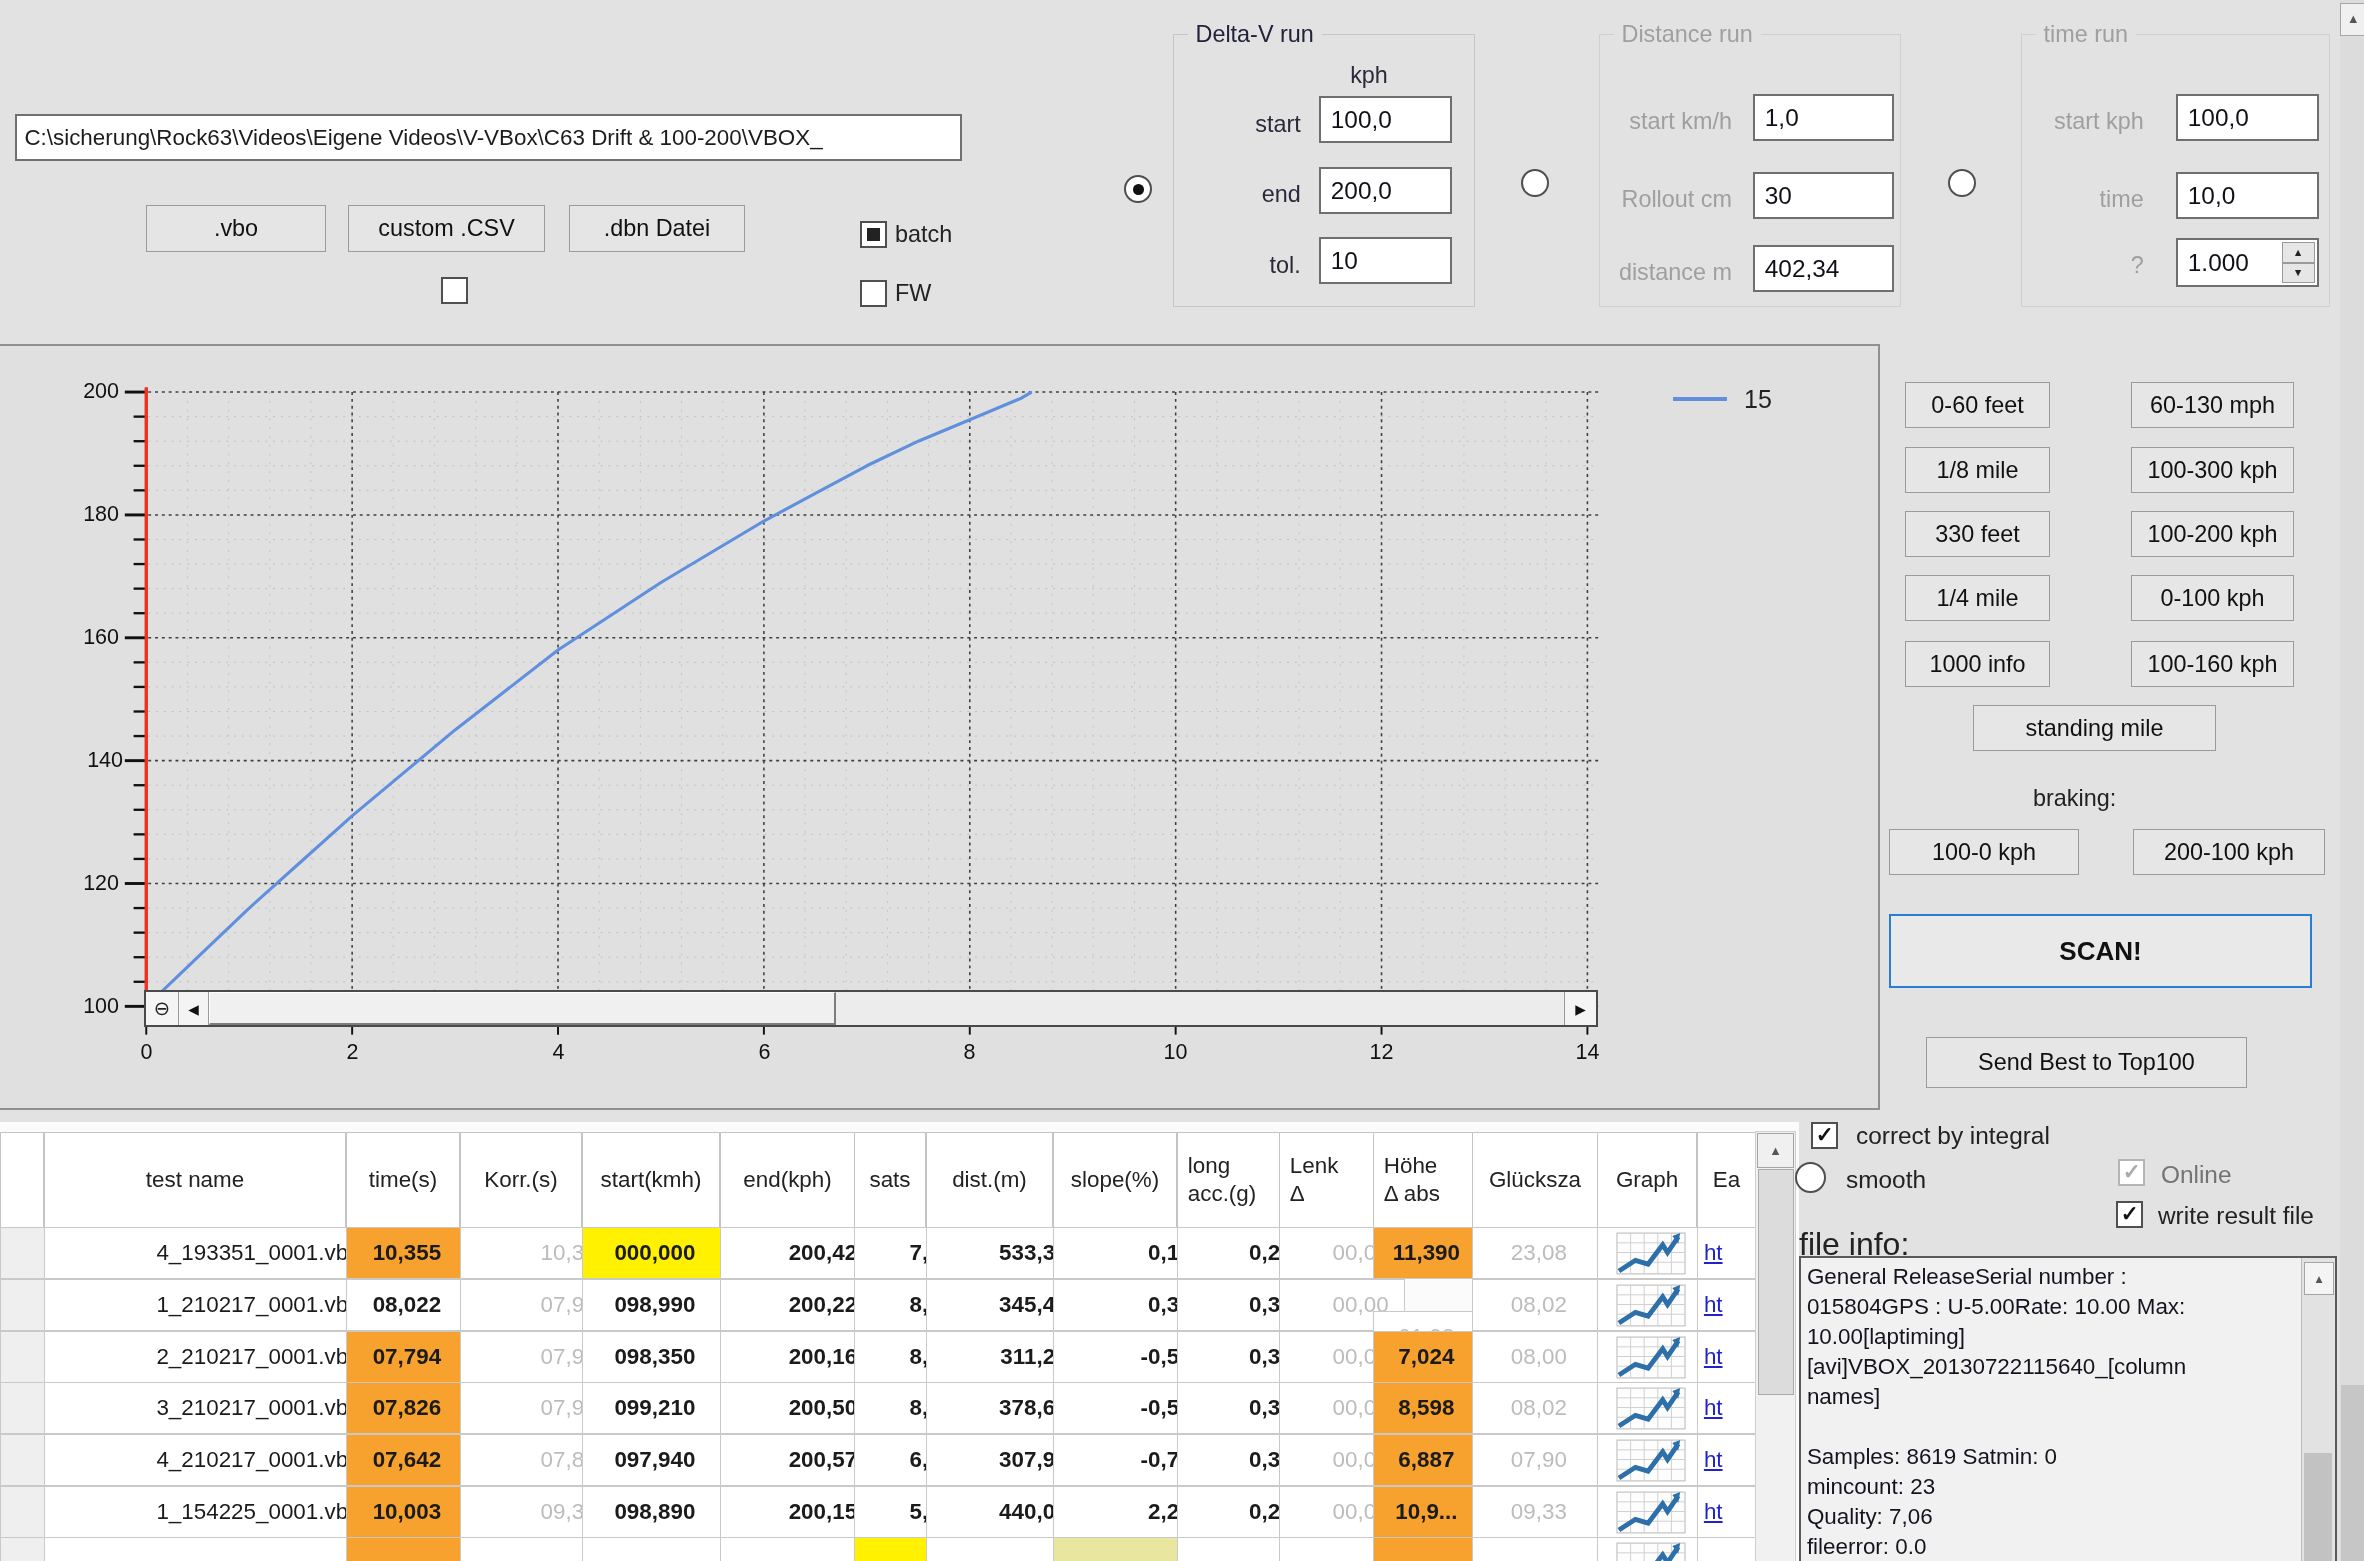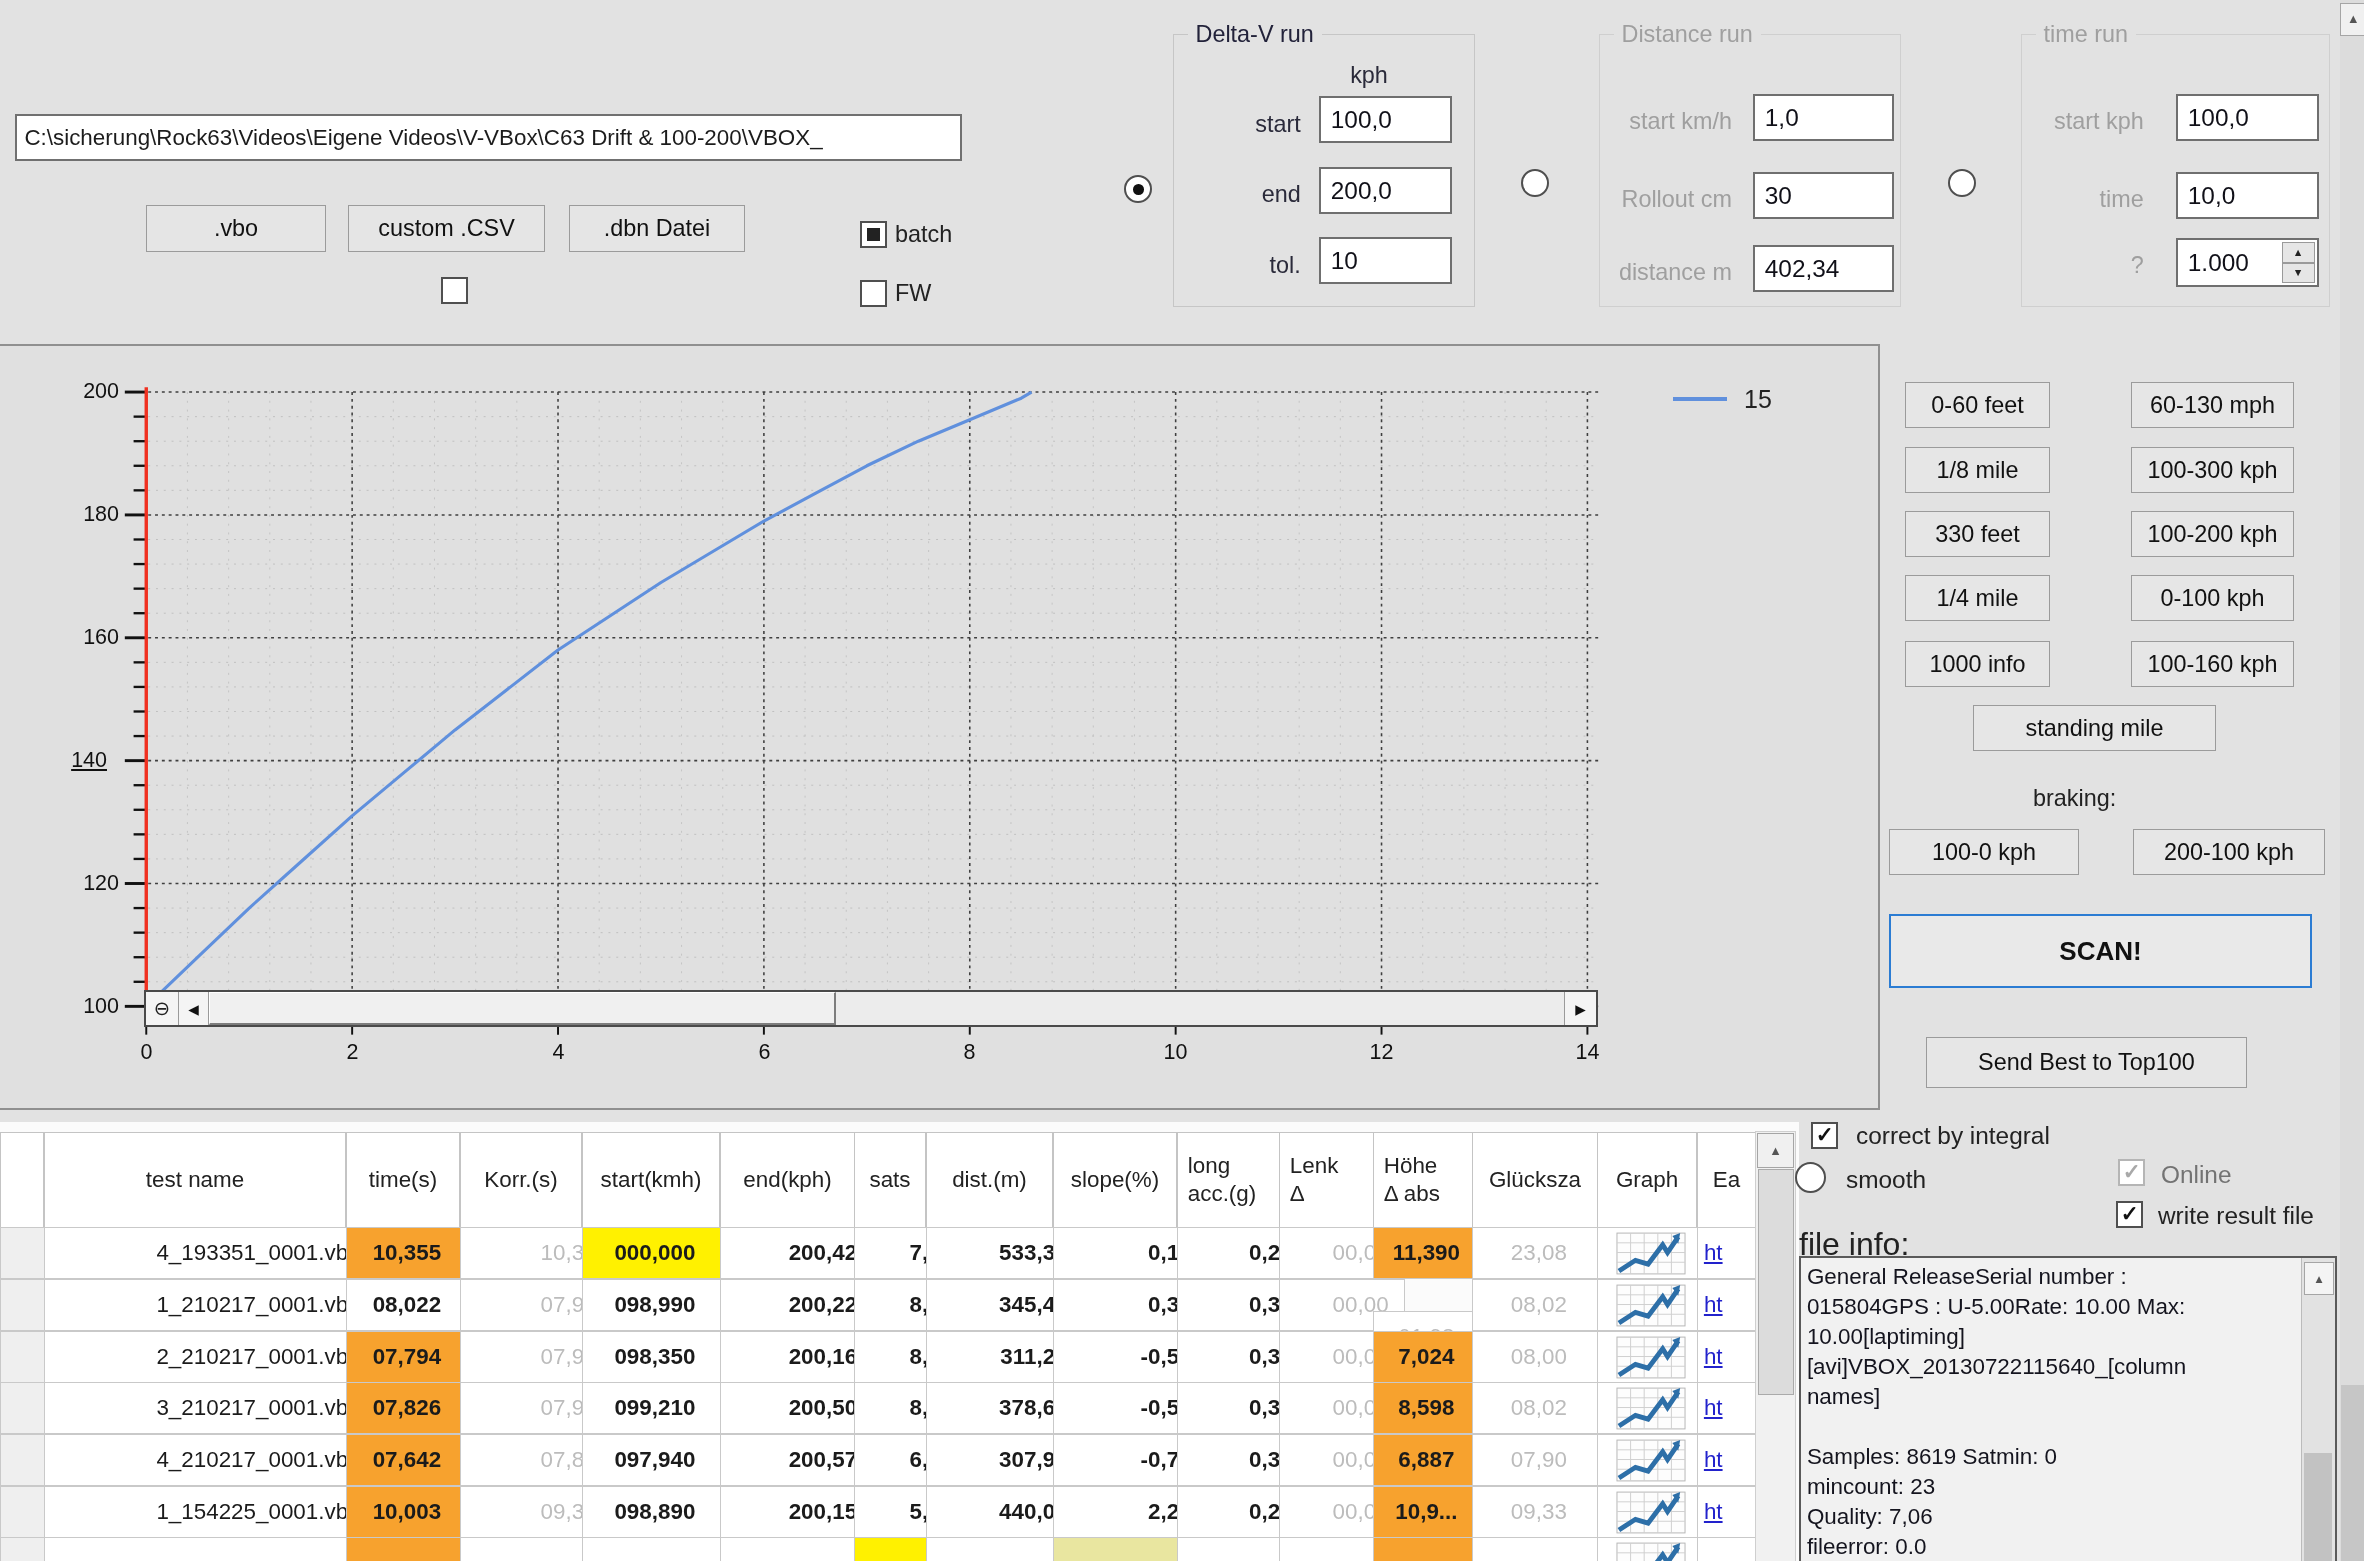--- a/index.html
+++ b/index.html
@@ -261,21 +261,21 @@
       <line x1="994.56" y1="697" x2="994.56" y2="706" stroke="#111" stroke-width="2"></line>
       <line x1="1205.6999999999998" y1="697" x2="1205.6999999999998" y2="706" stroke="#111" stroke-width="2"></line>
       <line x1="1416.84" y1="697" x2="1416.84" y2="706" stroke="#111" stroke-width="2"></line>
       <line x1="1627.98" y1="697" x2="1627.98" y2="706" stroke="#111" stroke-width="2"></line>
       <line x1="150" y1="42" x2="150" y2="681" stroke="#f03020" stroke-width="3.5"></line>
       <polyline points="150,677 202.785,626.6 255.57,576.2 308.355,528.95 361.14,481.70000000000005 413.92499999999995,437.6 466.71,393.5 519.495,352.55 572.28,311.6 625.0649999999999,276.95 677.8499999999999,242.3 730.635,210.8 783.42,179.3 836.2049999999999,150.95000000000005 888.99,122.60000000000002 941.775,97.39999999999998 994.56,75.35000000000002 1047.3449999999998,53.30000000000007 1057.902,47" fill="none" stroke="#6090dd" stroke-width="3.2" stroke-linejoin="round"></polyline>
     </svg>
   <div id="ylabels">
       <div class="axis-ylabel" style="left: 68px; top: 648px;">100</div>
       <div class="axis-ylabel" style="left: 68px; top: 525px;">120</div>
-      <div class="axis-ylabel" style="left: 56px; top: 402px; text-decoration: underline;">140</div>
+      <div class="axis-ylabel" style="left: 72px; top: 402px;">140</div>
       <div class="axis-ylabel" style="left: 68px; top: 279px;">160</div>
       <div class="axis-ylabel" style="left: 68px; top: 156px;">180</div>
       <div class="axis-ylabel" style="left: 68px; top: 33px;">200</div>
     </div>
   <div id="xlabels">
       <div class="axis-xlabel" style="left: 127px; top: 694px;">0</div>
       <div class="axis-xlabel" style="left: 333px; top: 694px;">2</div>
       <div class="axis-xlabel" style="left: 539px; top: 694px;">4</div>
       <div class="axis-xlabel" style="left: 745px; top: 694px;">6</div>
       <div class="axis-xlabel" style="left: 950px; top: 694px;">8</div>

